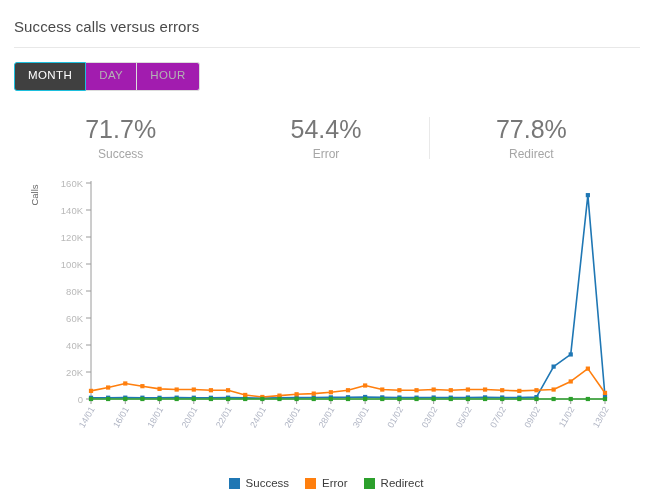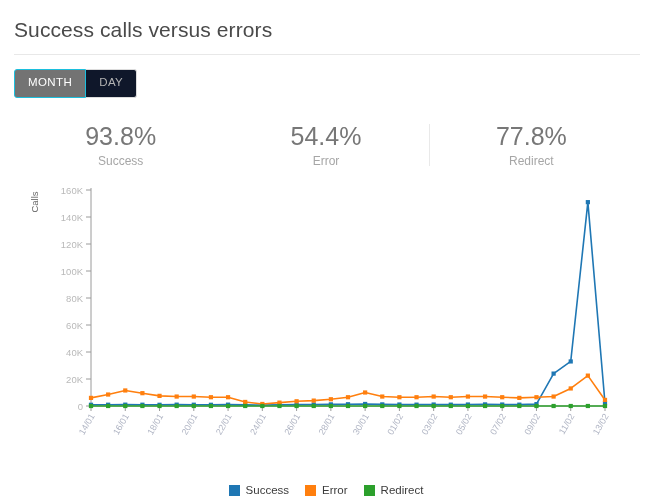--- a/index.html
+++ b/index.html
@@ -6,49 +6,49 @@
   body{
     width:652px;height:500px;
     background:#ffffff;
     font-family:"Liberation Sans", sans-serif;
     color:#555;
     overflow:hidden;
   }
   .panel{width:652px;height:500px;position:relative;box-sizing:border-box;}
 
   .panel-title{
-    font-size:21px;
+    font-size:15px;
     color:#4a4a4a;
     font-weight:400;
     padding:18px 0 12px 14px;
     letter-spacing:.1px;
   }
   .title-rule{
     height:1px;background:#e8e8e8;margin:0 12px 0 14px;
   }
 
   .btn-group{
     display:flex;margin:14px 0 0 14px;
   }
   .btn{
     font-size:11.5px;
     letter-spacing:.4px;
     padding:7px 13px 8px 13px;
     border:1px solid #dcdcdc;
-    background:#0f172a;
+    background:#a21caf;
     color:#b3b3b3;
     cursor:pointer;
     line-height:1;
     font-family:"Liberation Sans", sans-serif;
   }
   .btn + .btn{border-left:none;}
   .btn:first-child{border-radius:3px 0 0 3px;}
   .btn:last-child{border-radius:0 3px 3px 0;}
   .btn.active{
-    background:#737373;
+    background:#404040;
     border-color:#1cbfdd;
     color:#ffffff;
   }
 
   .stats{
     display:flex;
     margin:24px 0 0 0;
     padding:0 18px 0 18px;
   }
   .stat{
@@ -112,25 +112,26 @@
 <body>
 
 <div class="panel">
 
   <div class="panel-title">Success calls versus errors</div>
   <div class="title-rule"></div>
 
   <div class="btn-group">
     <button class="btn active">MONTH</button>
     <button class="btn">DAY</button>
+    <button class="btn">HOUR</button>
   </div>
 
   <div class="stats">
     <div class="stat">
-      <div class="stat-value">93.8%</div>
+      <div class="stat-value">71.7%</div>
       <div class="stat-label">Success</div>
     </div>
     <div class="stat">
       <div class="stat-value">54.4%</div>
       <div class="stat-label">Error</div>
     </div>
     <div class="stat with-divider">
       <div class="stat-value">77.8%</div>
       <div class="stat-label">Redirect</div>
     </div>

